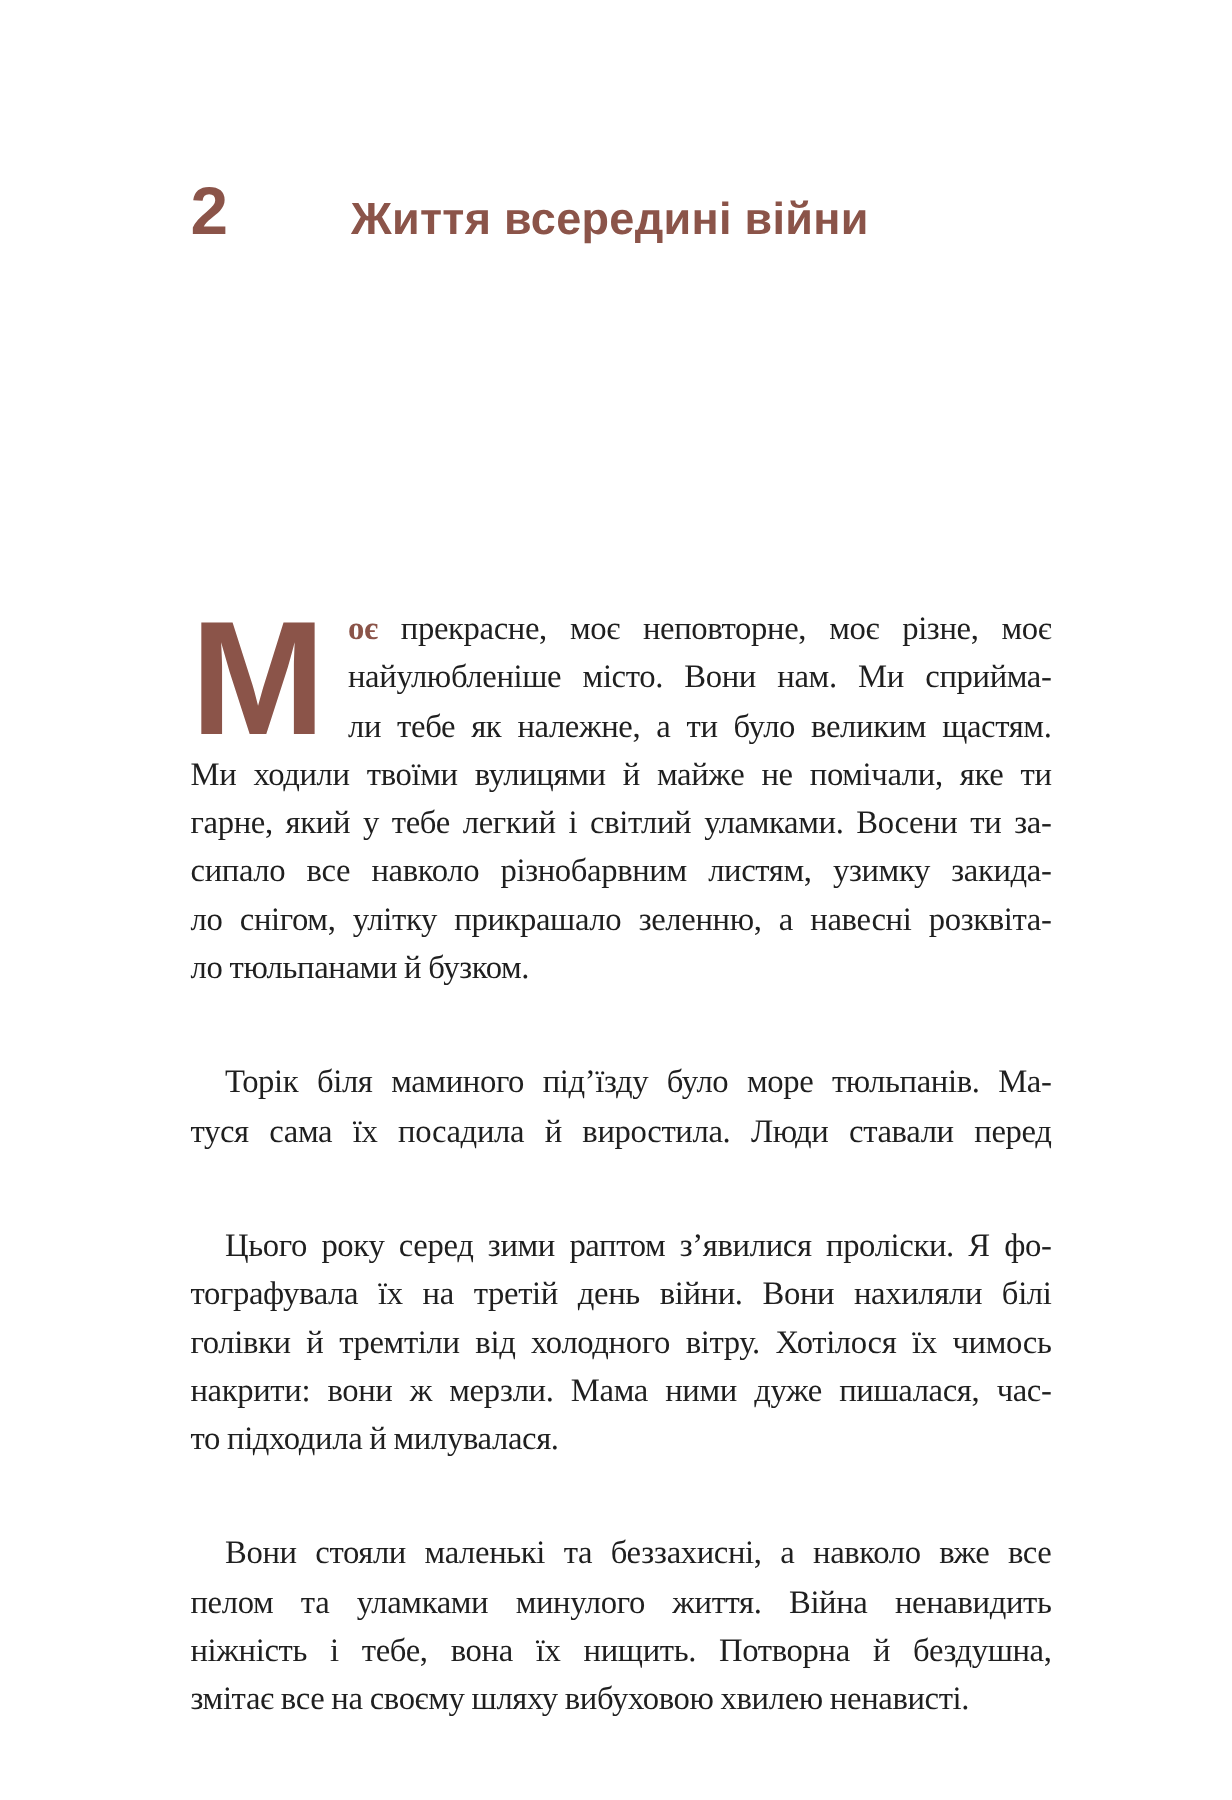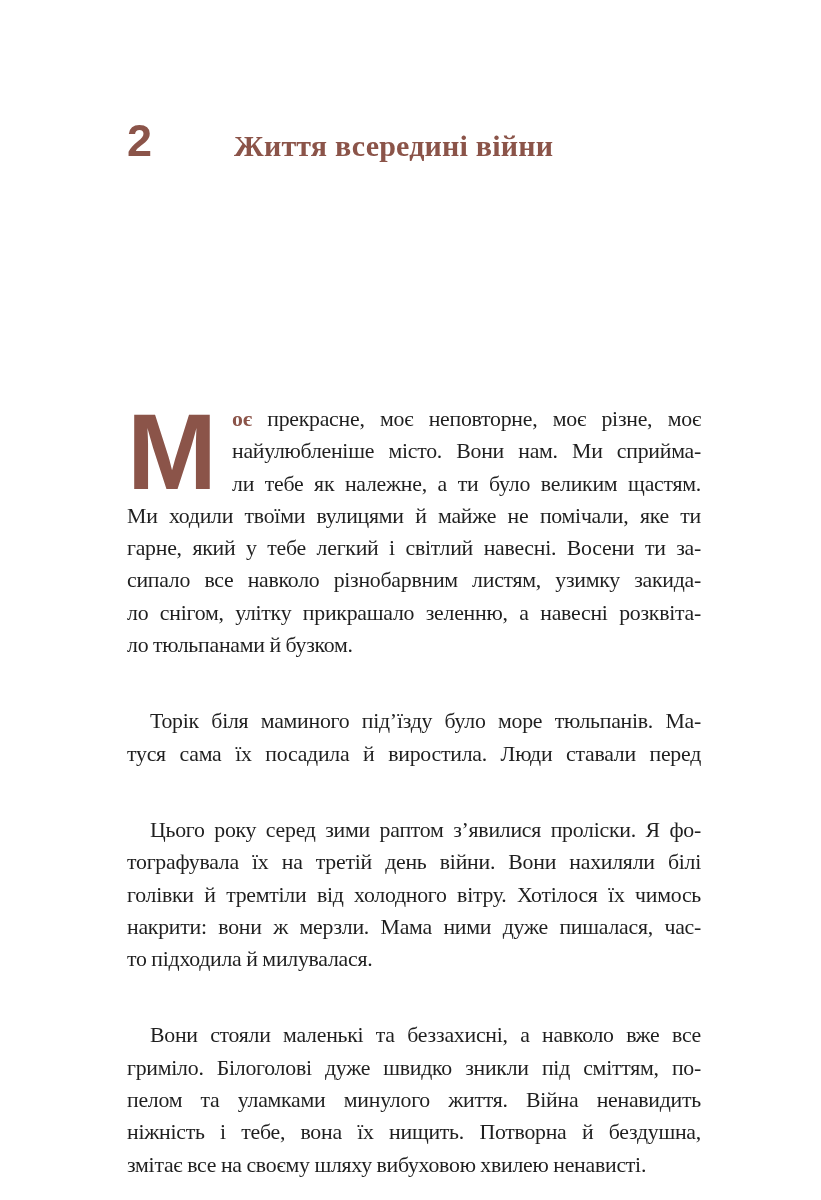--- a/index.html
+++ b/index.html
@@ -29,21 +29,20 @@
   }
   .chapter-number {
     font-size: 45px;
     line-height: 1;
   }
   .chapter-title {
     font-size: 30px;
     line-height: 1;
     margin-left: 82px;
     letter-spacing: 0.2px;
-    font-family: Liberation Serif, serif;
   }
   .body-text {
     position: absolute;
     left: 127px;
     top: 403px;
     width: 574px;
     color: var(--text);
     font-size: 21.8px;
     line-height: 32.3px;
     letter-spacing: -0.25px;
@@ -84,37 +83,36 @@
     <div class="chapter-number">2</div>
     <div class="chapter-title">Життя всередині війни</div>
   </div>
   <div class="body-text">
     <div class="drop-cap">М</div>
   <div class="paragraph">
         <div class="line beside"><span class="lead">оє</span> прекрасне, моє неповторне, моє різне, моє</div>
         <div class="line beside">найулюбленіше місто. Вони нам. Ми сприйма-</div>
         <div class="line beside">ли тебе як належне, а ти було великим щастям.</div>
         <div class="line">Ми ходили твоїми вулицями й майже не помічали, яке ти</div>
-        <div class="line">гарне, який у тебе легкий і світлий навесні. Восени ти за-</div>
+        <div class="line">гарне, який у тебе легкий і світлий уламками. Восени ти за-</div>
         <div class="line">сипало все навколо різнобарвним листям, узимку закида-</div>
         <div class="line">ло снігом, улітку прикрашало зеленню, а навесні розквіта-</div>
         <div class="line last">ло тюльпанами й бузком.</div>
       </div>
       <div class="paragraph">
         <div class="line indent">Торік біля маминого під’їзду було море тюльпанів. Ма-</div>
         <div class="line">туся сама їх посадила й виростила. Люди ставали перед</div>
       </div>
       <div class="paragraph">
         <div class="line indent">Цього року серед зими раптом з’явилися проліски. Я фо-</div>
         <div class="line">тографувала їх на третій день війни. Вони нахиляли білі</div>
         <div class="line">голівки й тремтіли від холодного вітру. Хотілося їх чимось</div>
         <div class="line">накрити: вони ж мерзли. Мама ними дуже пишалася, час-</div>
         <div class="line last">то підходила й милувалася.</div>
       </div>
       <div class="paragraph">
         <div class="line indent">Вони стояли маленькі та беззахисні, а навколо вже все</div>
-        <div class="line">гриміло. Білоголові дуже швидко зникли під сміттям, по-</div>
         <div class="line">пелом та уламками минулого життя. Війна ненавидить</div>
         <div class="line">ніжність і тебе, вона їх нищить. Потворна й бездушна,</div>
         <div class="line last">змітає все на своєму шляху вибуховою хвилею ненависті.</div>
       </div>
     </div>
 </div>
 
 </body></html>

